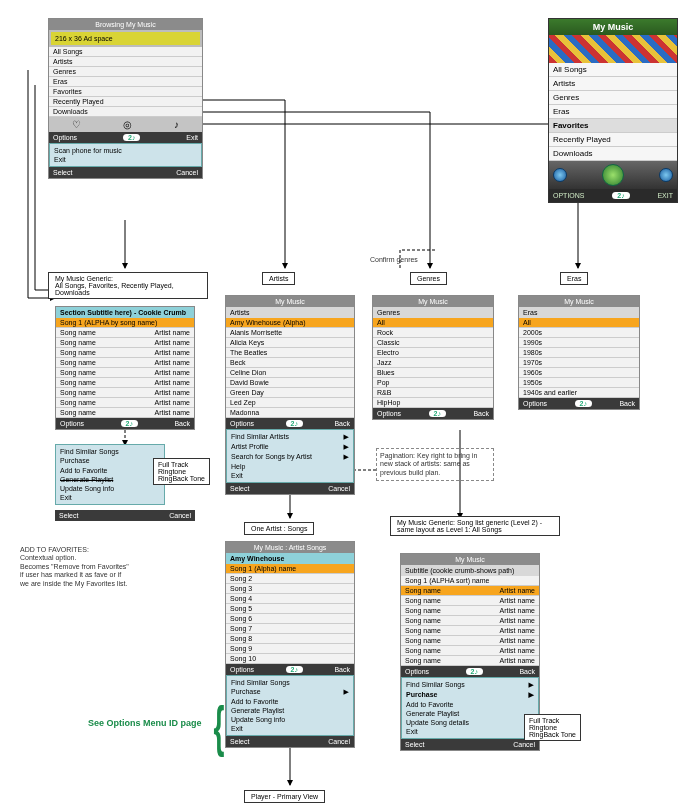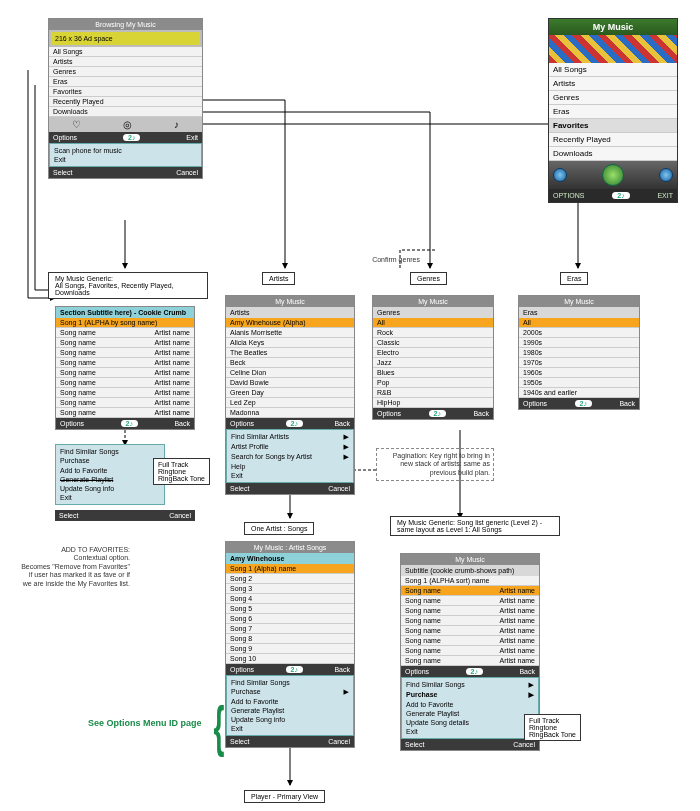--- a/index.html
+++ b/index.html
@@ -90,21 +90,20 @@
     background: #fff;
     border: 1px solid #333;
     padding: 2px 6px;
     font-size: 7px;
   }
   .note {
     position: absolute;
     font-size: 7px;
     color: #333;
     line-height: 1.2;
-    text-align: right;
   }
   .note.green { color: #1a8c4a; font-weight: bold; font-size: 9px; }
   .tri { font-size: 7px; }
   
   .phone {
     position: absolute;
     width: 130px;
     border: 1px solid #333;
     background: #fdfdfd;
   }

